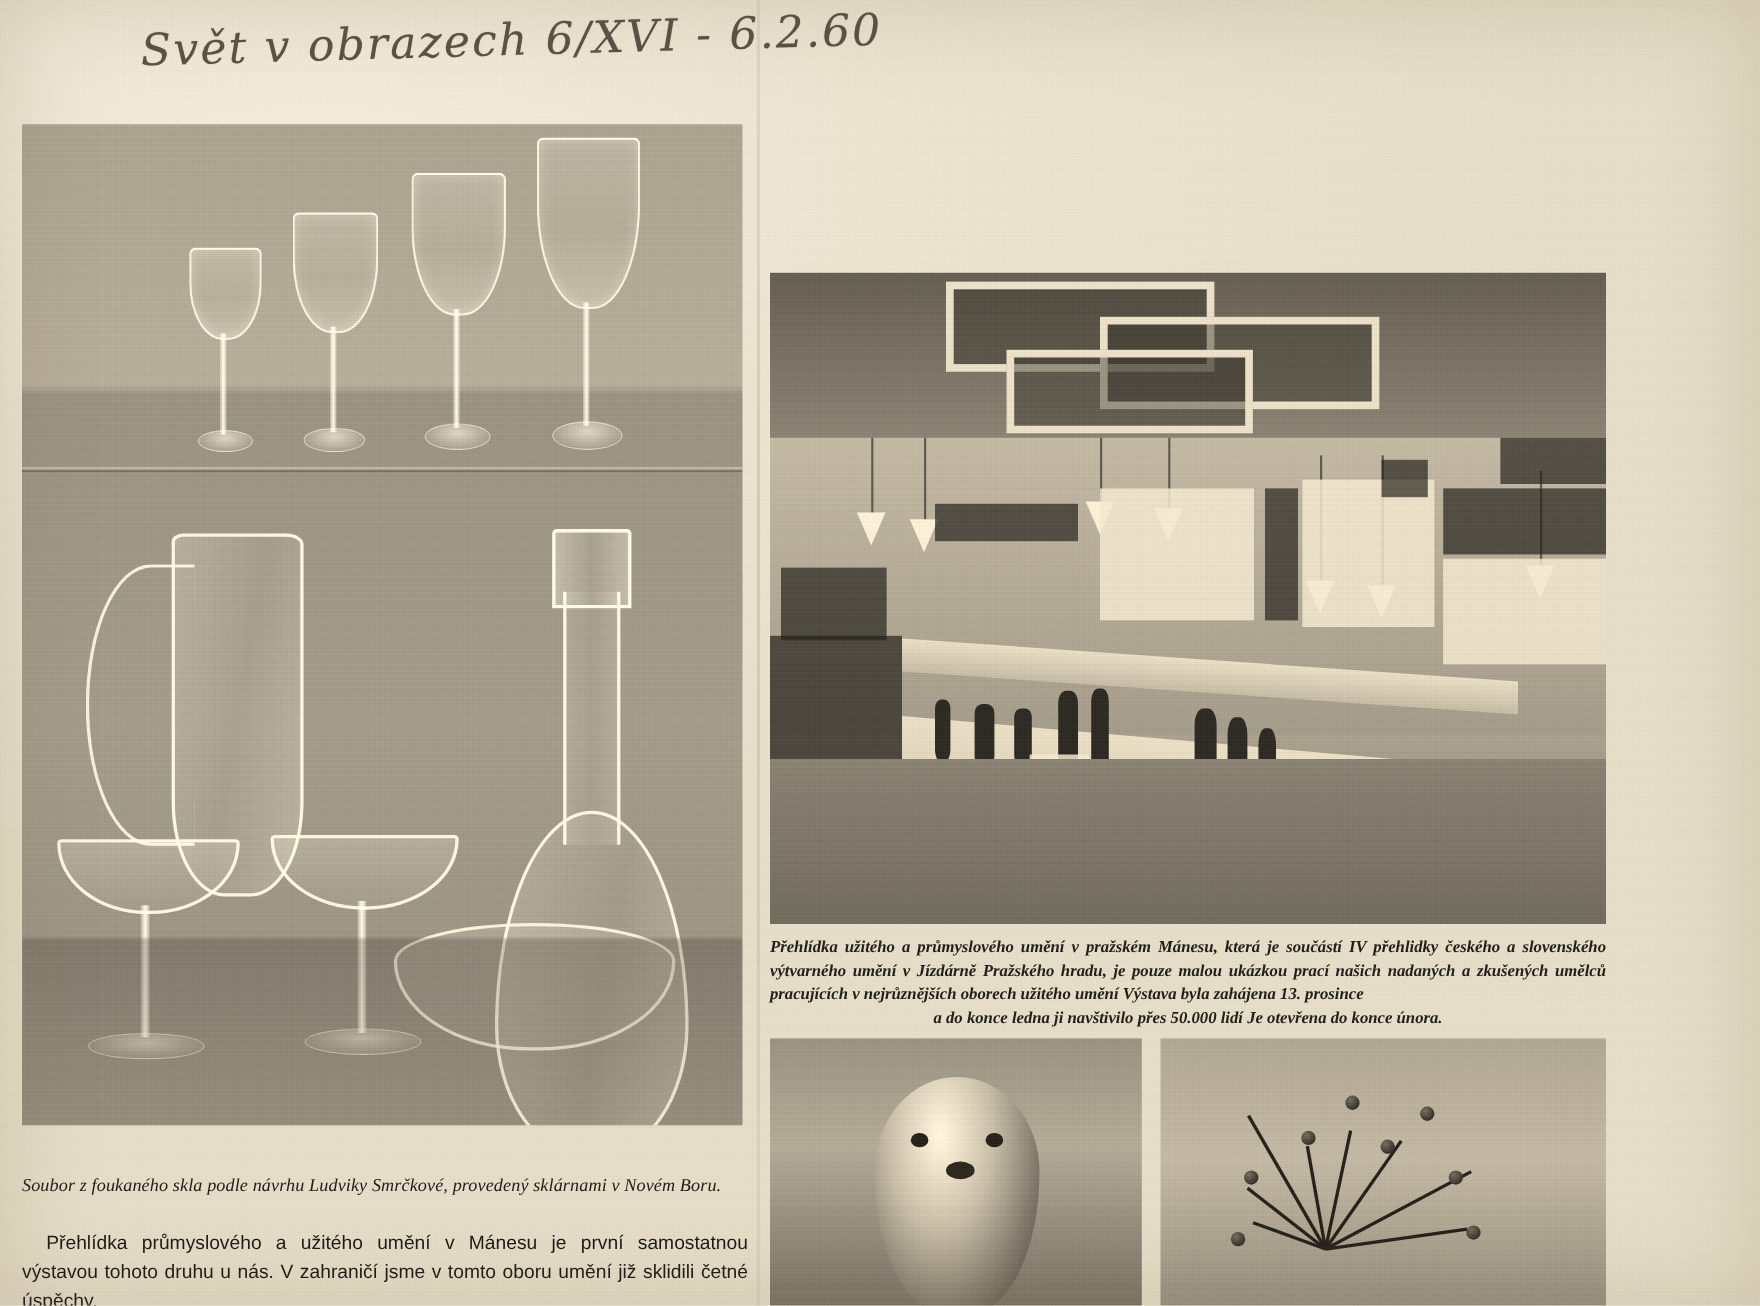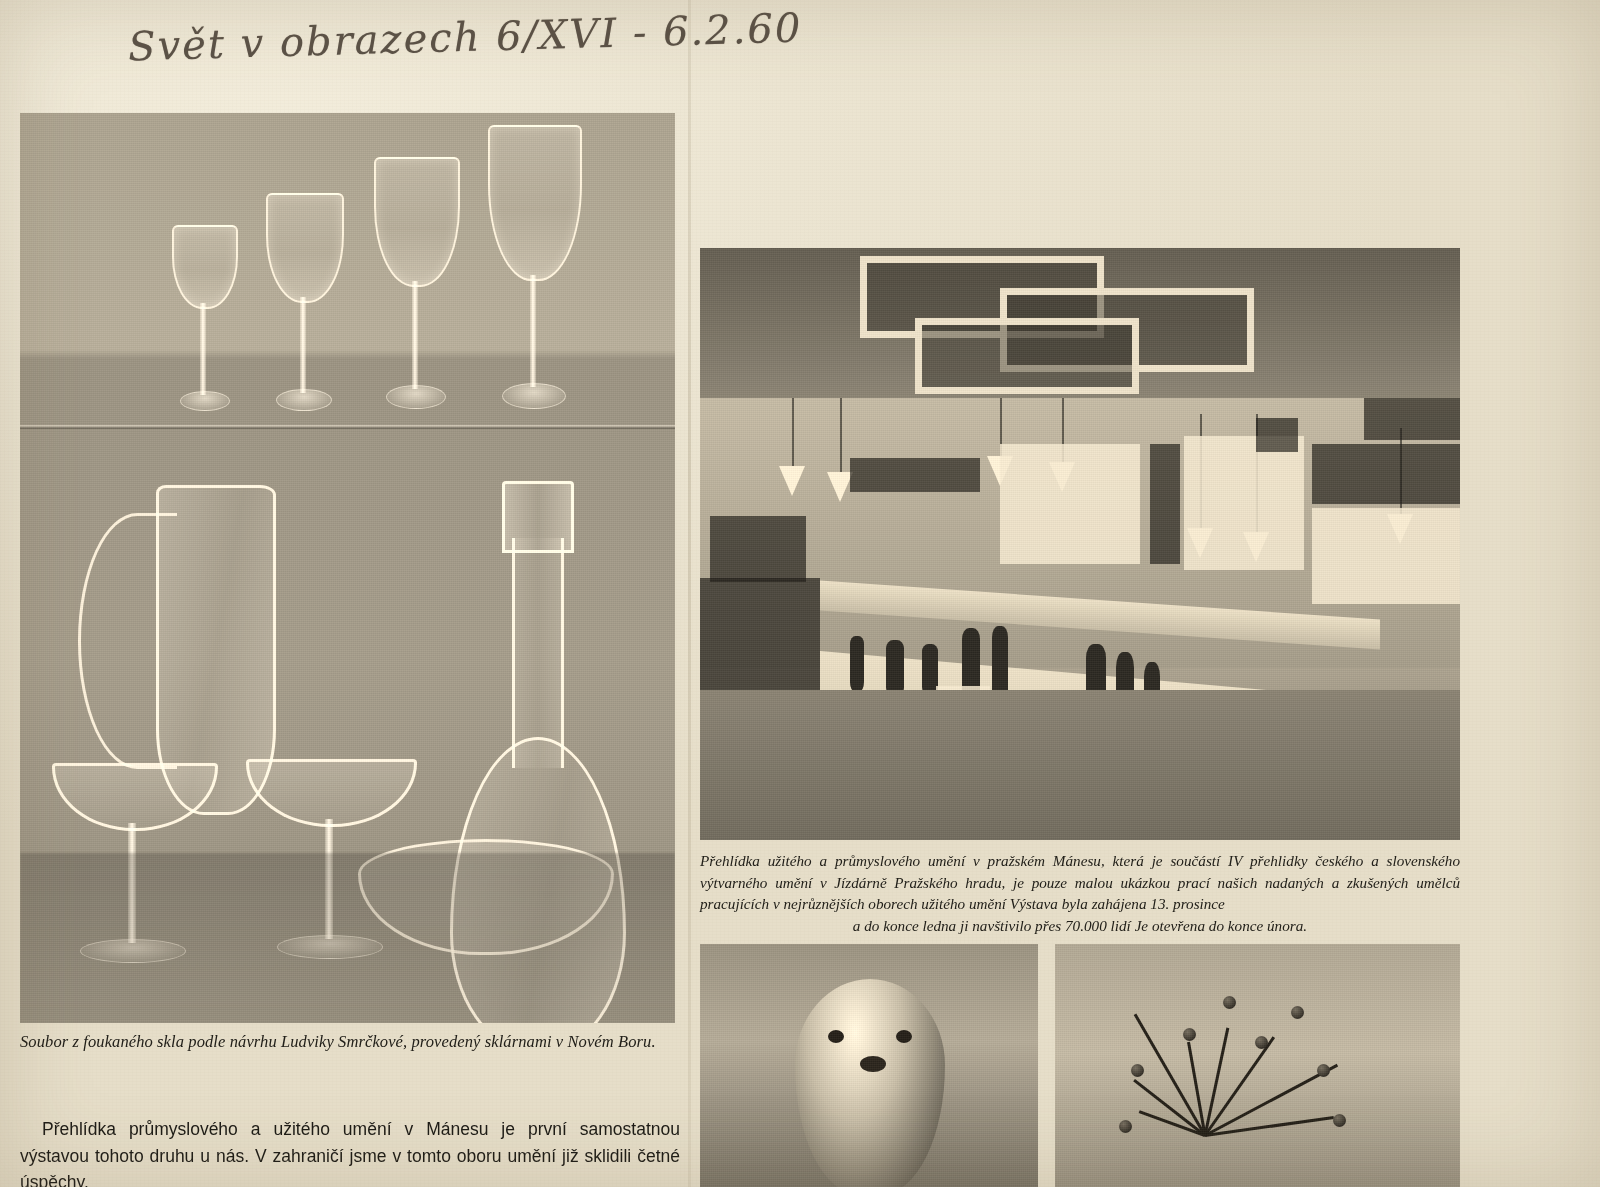--- a/index.html
+++ b/index.html
@@ -334,39 +334,40 @@
     position: absolute;
     width: 13px; height: 13px;
     border-radius: 50%;
     background: radial-gradient(circle at 35% 30%, #6d685e, #181511);
   }
 
   
   .caption-glass {
     position: absolute;
     left: 20px;
-    top: 1032px;
+    top: 1068px;
     width: 660px;
     font-family: "Liberation Serif", serif;
     font-style: italic;
     font-size: 16.5px;
     color: #22201a;
     letter-spacing: .1px;
   }
   .caption-exhibition {
     position: absolute;
     left: 700px;
     top: 850px;
     width: 760px;
     font-family: "Liberation Serif", serif;
     font-style: italic;
     font-size: 15.2px;
     line-height: 1.42;
     color: #22201a;
     text-align: justify;
+    font-weight: bold;
   }
   .caption-exhibition .last-line {
     display: block;
     text-align: center;
   }
   .body-text {
     position: absolute;
     left: 20px;
     top: 1116px;
     width: 660px;
@@ -489,21 +490,21 @@
     <div class="vase" style="left:444px; top:414px; width:16px; height:104px;"></div>
     <div class="panel-light" style="left:496px; top:484px; width:72px; height:26px; border-radius:0 0 50% 50%;"></div>
     <div class="panel-light" style="left:236px; top:438px; width:54px; height:14px; border-radius:0 0 50% 50%;"></div>
 
     <div class="floor"></div>
     <div class="ph-noise"></div>
   </div>
 
   <div class="caption-exhibition">
     <span>Přehlídka užitého a průmyslového umění v pražském Mánesu, která je součástí IV přehlidky českého a slovenského výtvarného umění v Jízdárně Pražského hradu, je pouze malou ukázkou prací našich nadaných a zkušených umělců pracujících v nejrůznějších oborech užitého umění Výstava byla zahájena 13. prosince</span>
-    <span class="last-line">a do konce ledna ji navštivilo přes 70.000 lidí Je otevřena do konce února.</span>
+    <span class="last-line">a do konce ledna ji navštivilo přes 50.000 lidí Je otevřena do konce února.</span>
   </div>
 
   <div class="photo" id="photo-seal">
     <div class="seal-body"></div>
     <div class="seal-eye" style="left:128px; top:86px;"></div>
     <div class="seal-eye" style="left:196px; top:86px;"></div>
     <div class="seal-nose"></div>
     <div class="ph-noise"></div>
   </div>
 

